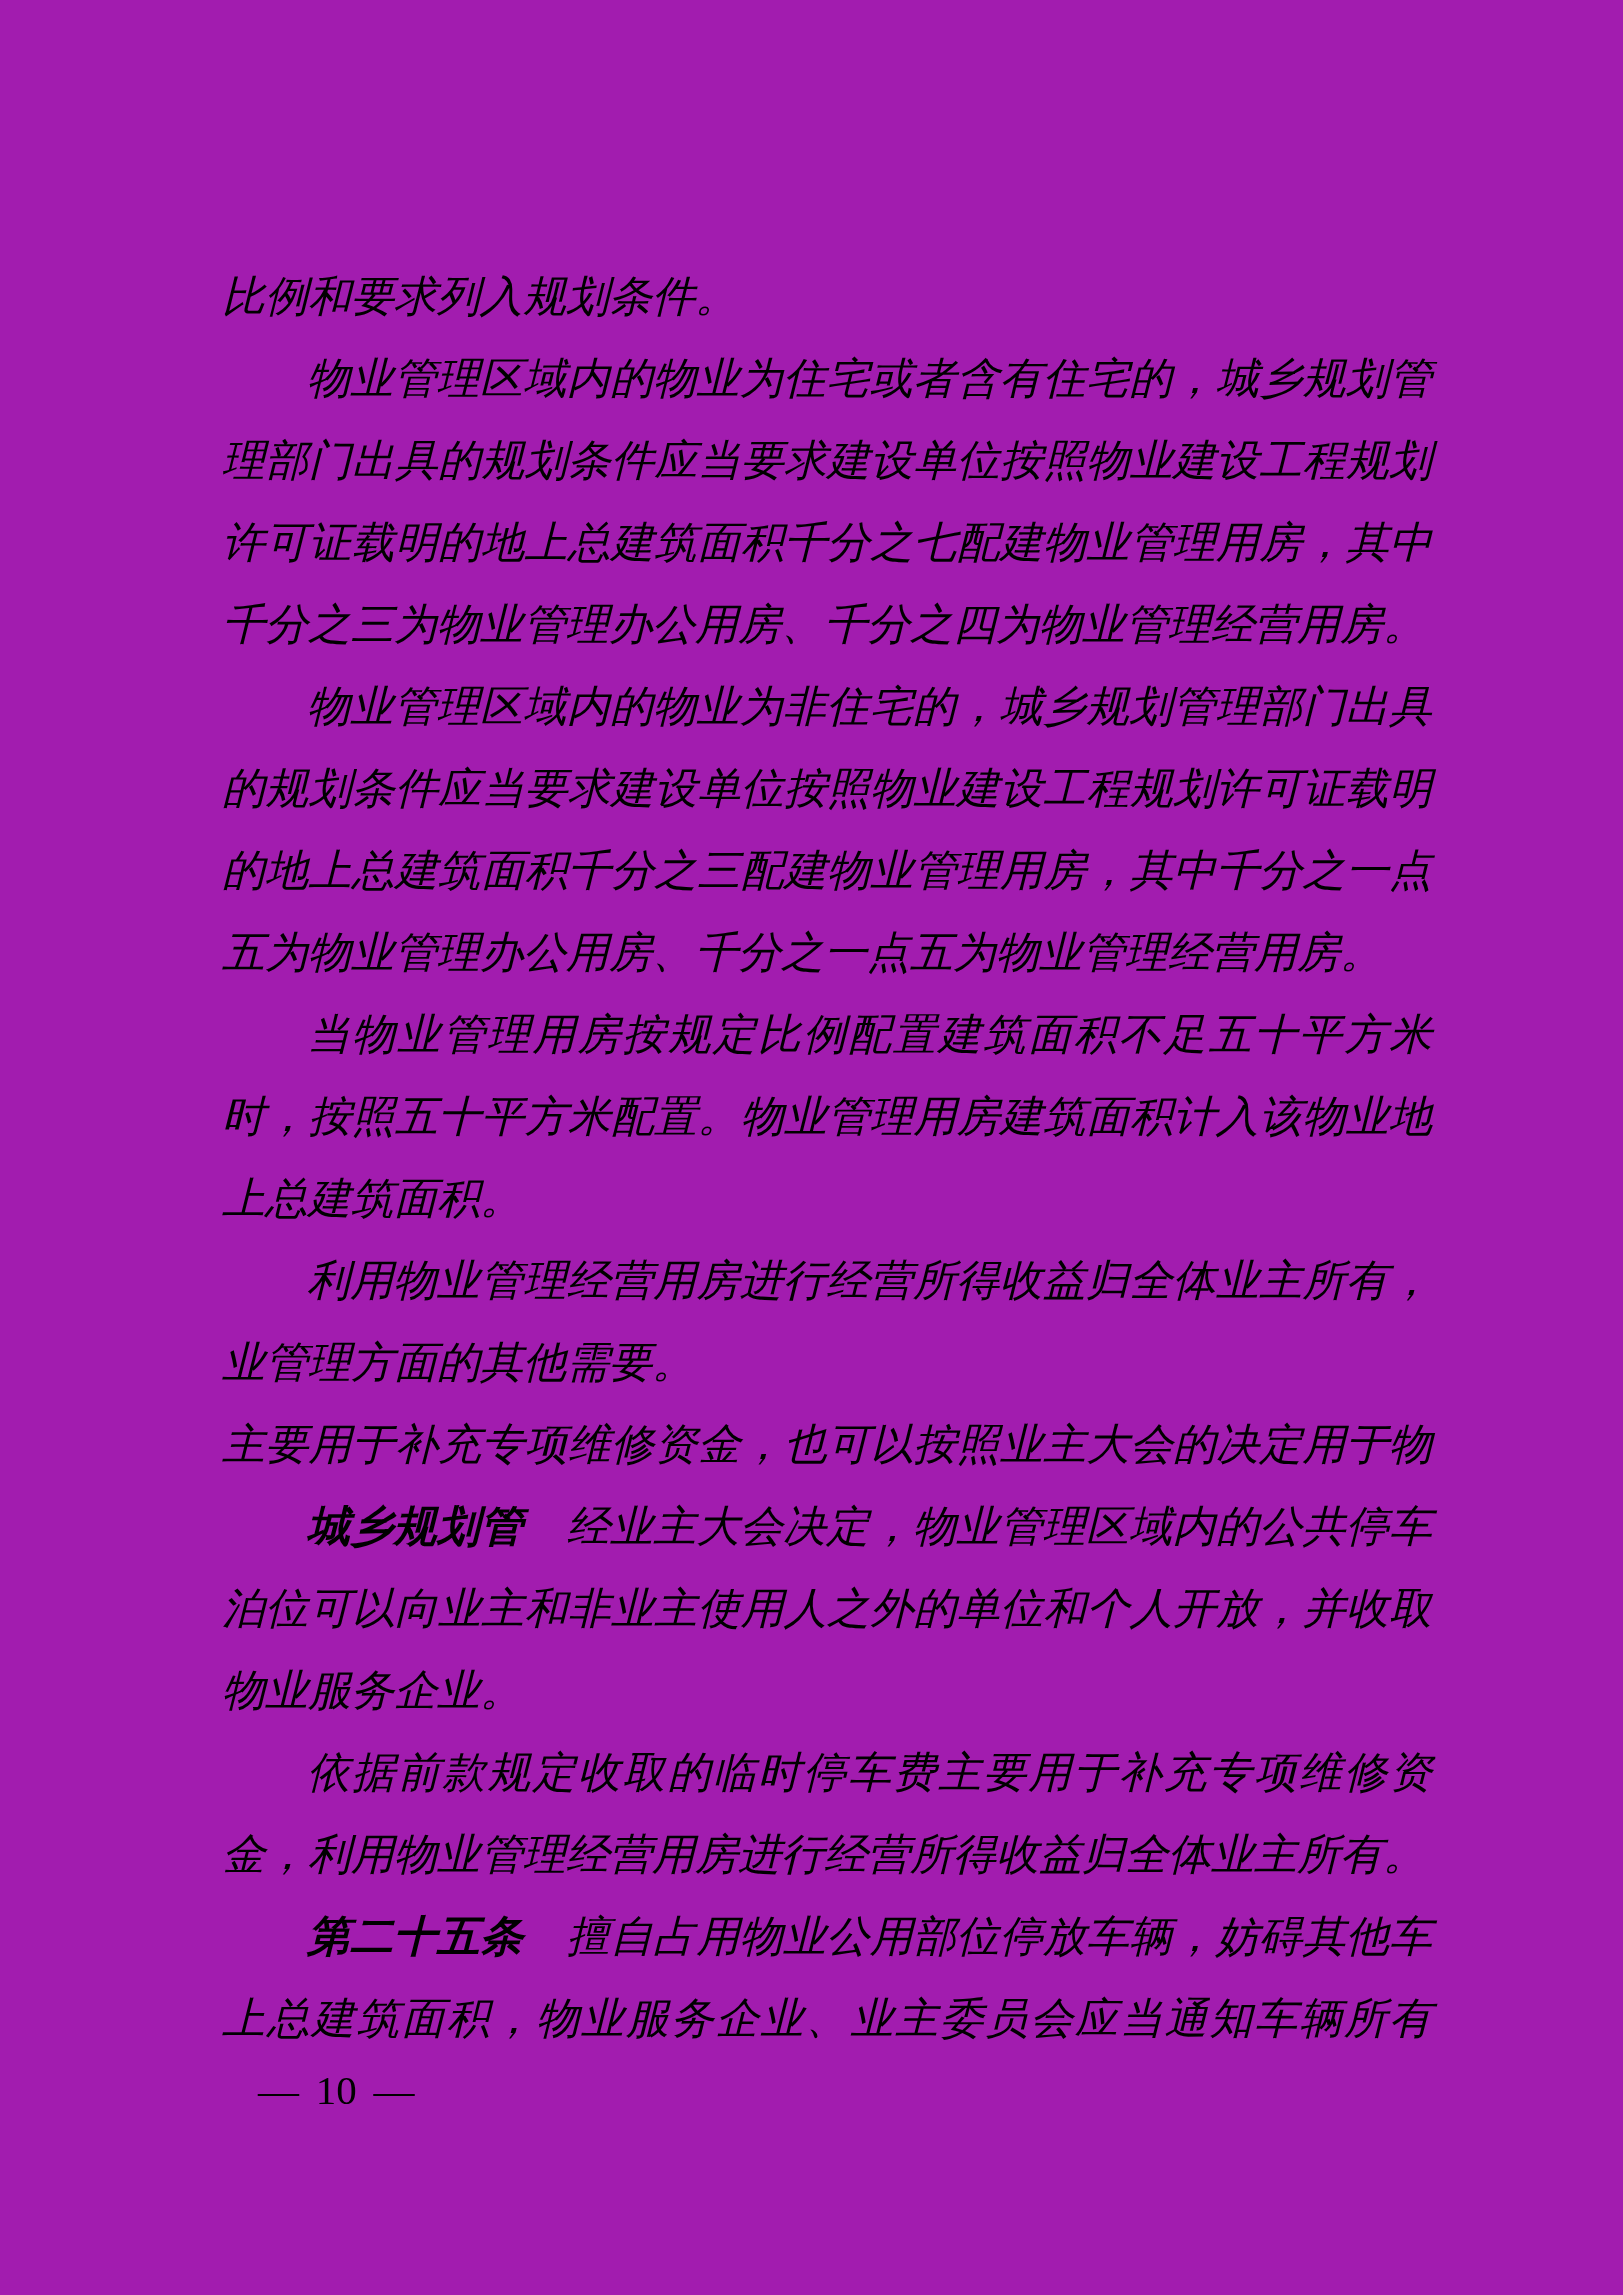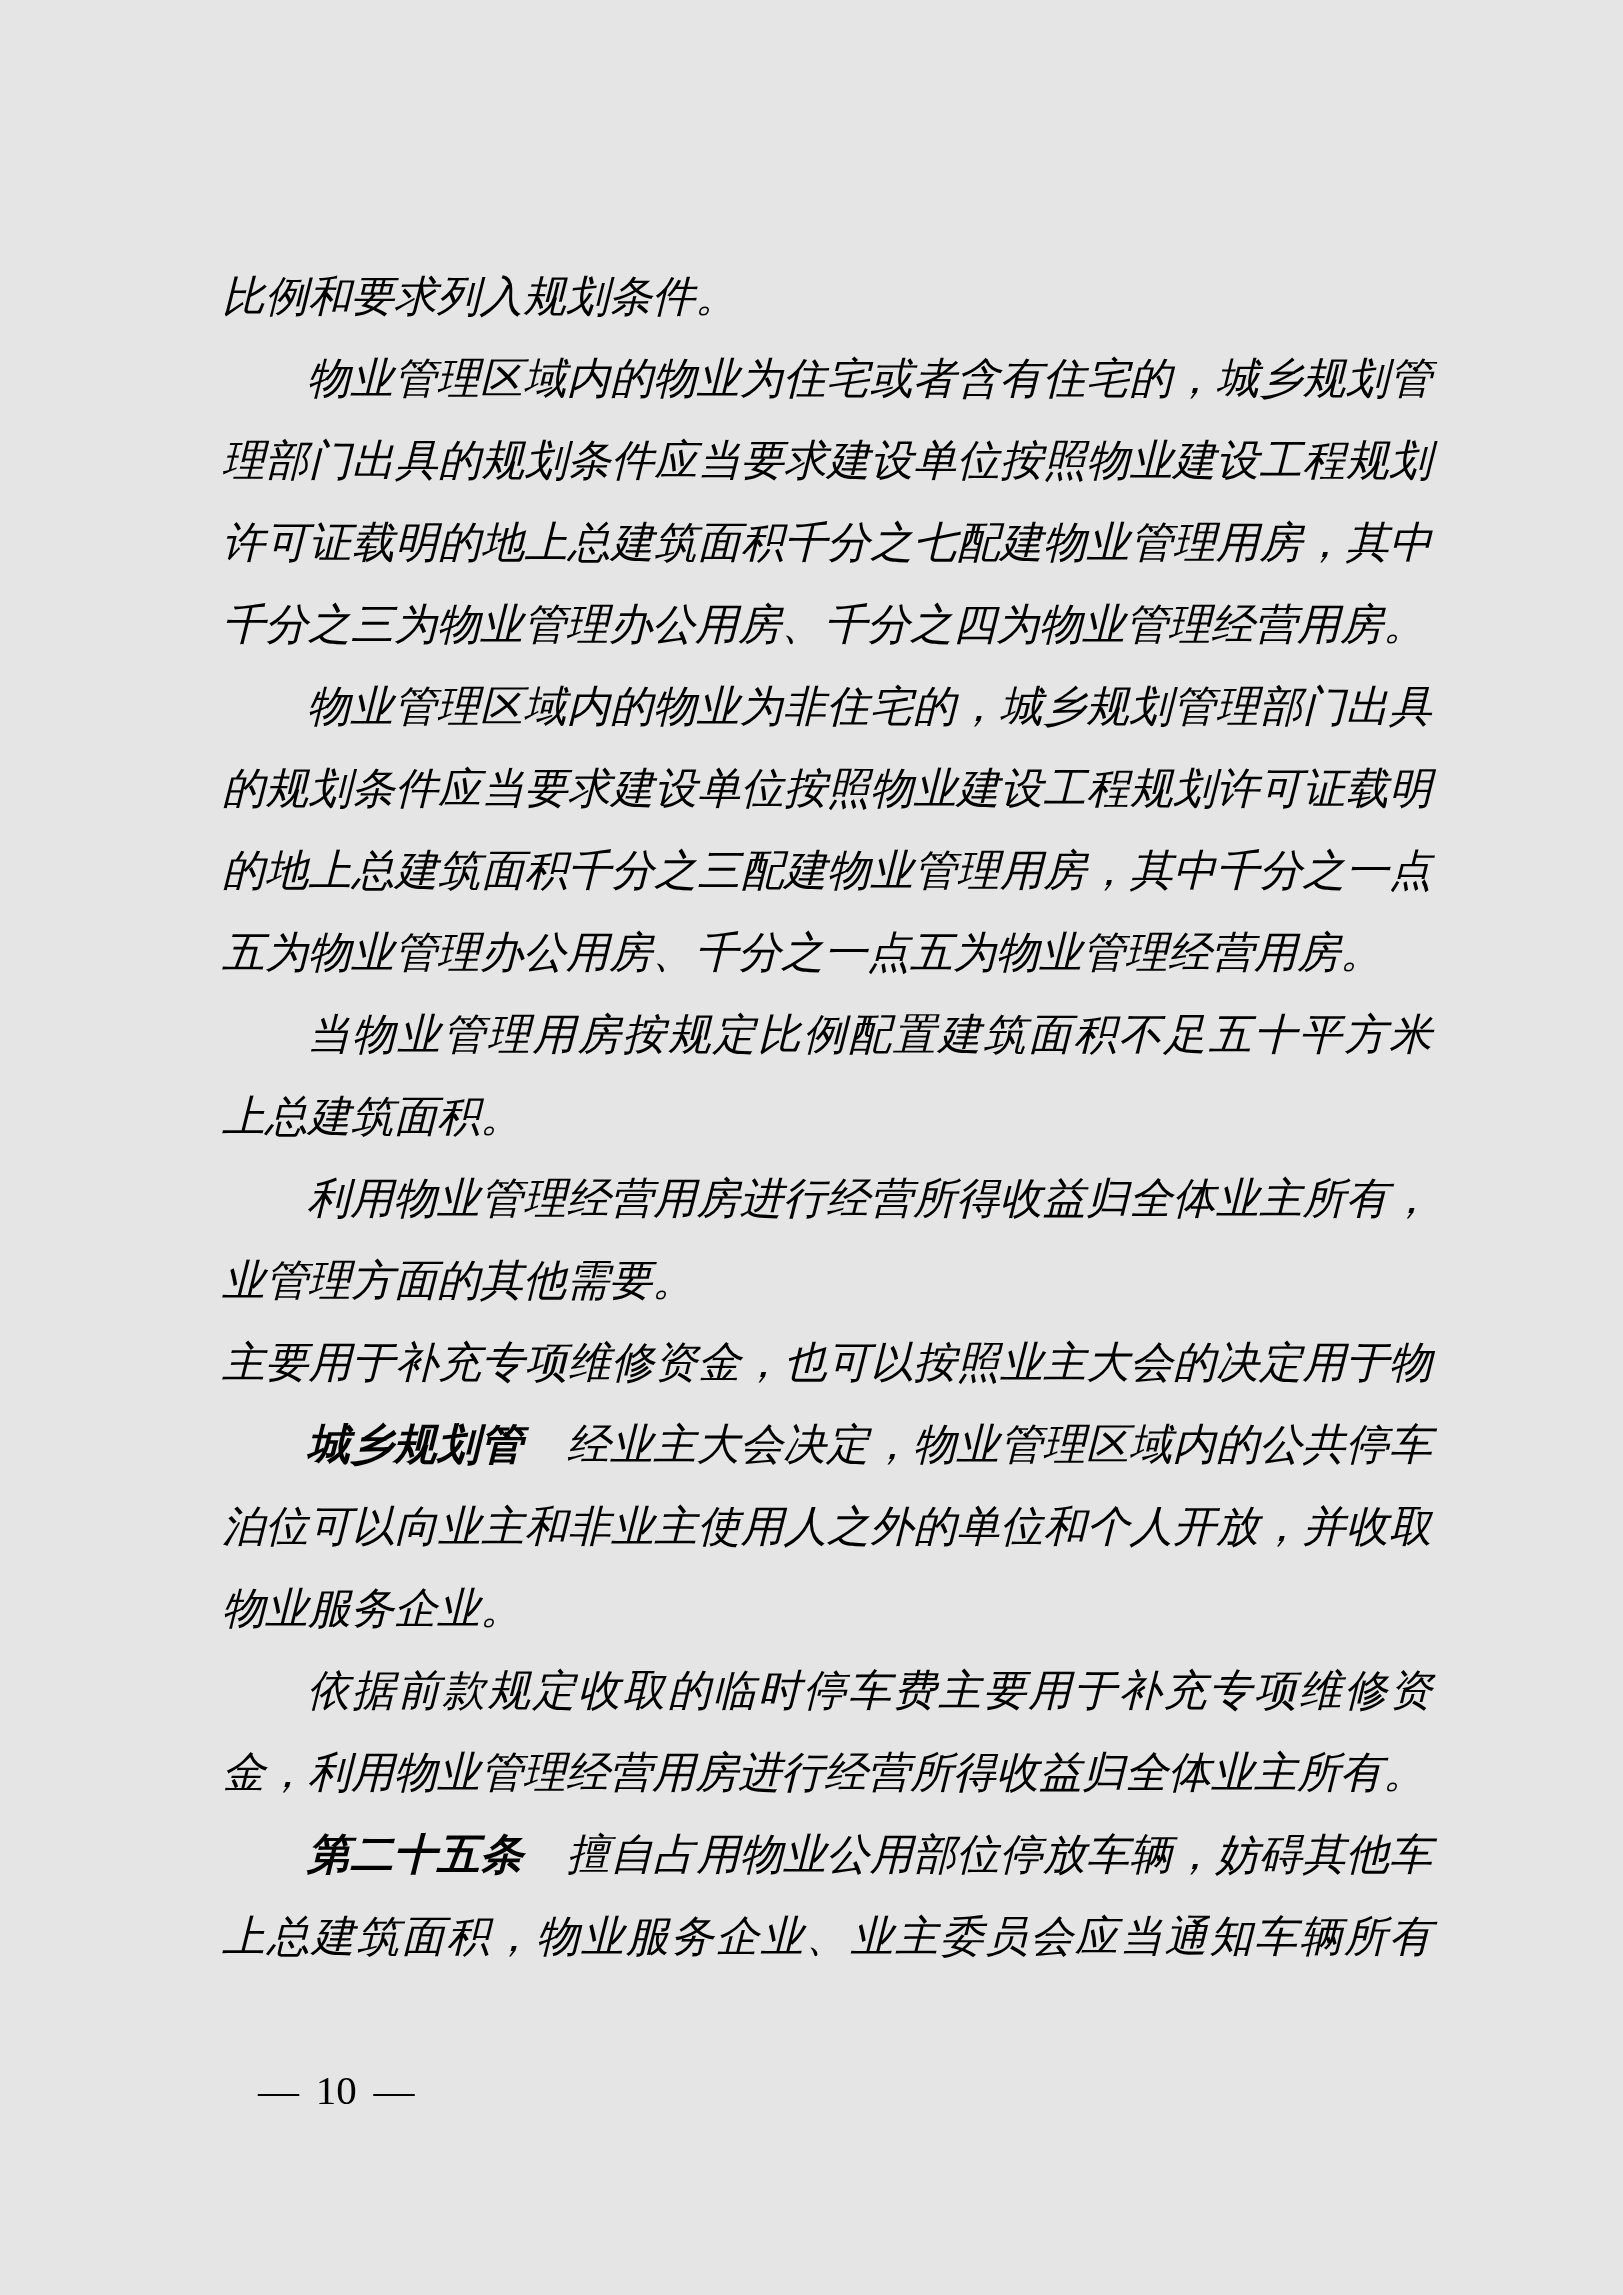--- a/index.html
+++ b/index.html
@@ -4,21 +4,21 @@
 <style>
   html, body {
     margin: 0;
     padding: 0;
     background: #ffffff;
   }
   .page {
     position: relative;
     width: 1623px;
     height: 2295px;
-    background: #e5e5e5;
+    background: #a21caf;
     color: #000000;
     font-family: "Liberation Serif", "DejaVu Serif", serif;
     overflow: hidden;
   }
   .content {
     position: absolute;
     left: 222px;
     top: 256px;
     width: 1210px;
     font-size: 43px;
@@ -62,20 +62,21 @@
     <div class="ln">比例和要求列入规划条件。</div>
     <div class="ln ind fill">物业管理区域内的物业为住宅或者含有住宅的，城乡规划管</div>
     <div class="ln fill">理部门出具的规划条件应当要求建设单位按照物业建设工程规划</div>
     <div class="ln fill">许可证载明的地上总建筑面积千分之七配建物业管理用房，其中</div>
     <div class="ln">千分之三为物业管理办公用房、千分之四为物业管理经营用房。</div>
     <div class="ln ind fill">物业管理区域内的物业为非住宅的，城乡规划管理部门出具</div>
     <div class="ln fill">的规划条件应当要求建设单位按照物业建设工程规划许可证载明</div>
     <div class="ln fill">的地上总建筑面积千分之三配建物业管理用房，其中千分之一点</div>
     <div class="ln">五为物业管理办公用房、千分之一点五为物业管理经营用房。</div>
     <div class="ln ind fill">当物业管理用房按规定比例配置建筑面积不足五十平方米</div>
+    <div class="ln fill">时，按照五十平方米配置。物业管理用房建筑面积计入该物业地</div>
     <div class="ln">上总建筑面积。</div>
     <div class="ln ind fill">利用物业管理经营用房进行经营所得收益归全体业主所有，</div>
     <div class="ln">业管理方面的其他需要。</div>
     <div class="ln fill">主要用于补充专项维修资金，也可以按照业主大会的决定用于物</div>
     <div class="ln ind fill">
       <span class="bold">城乡规划管</span><span>　经业主大会决定，物业管理区域内的公共停车</span>
     </div>
     <div class="ln fill">泊位可以向业主和非业主使用人之外的单位和个人开放，并收取</div>
     <div class="ln">物业服务企业。</div>
     <div class="ln ind fill">依据前款规定收取的临时停车费主要用于补充专项维修资</div>

